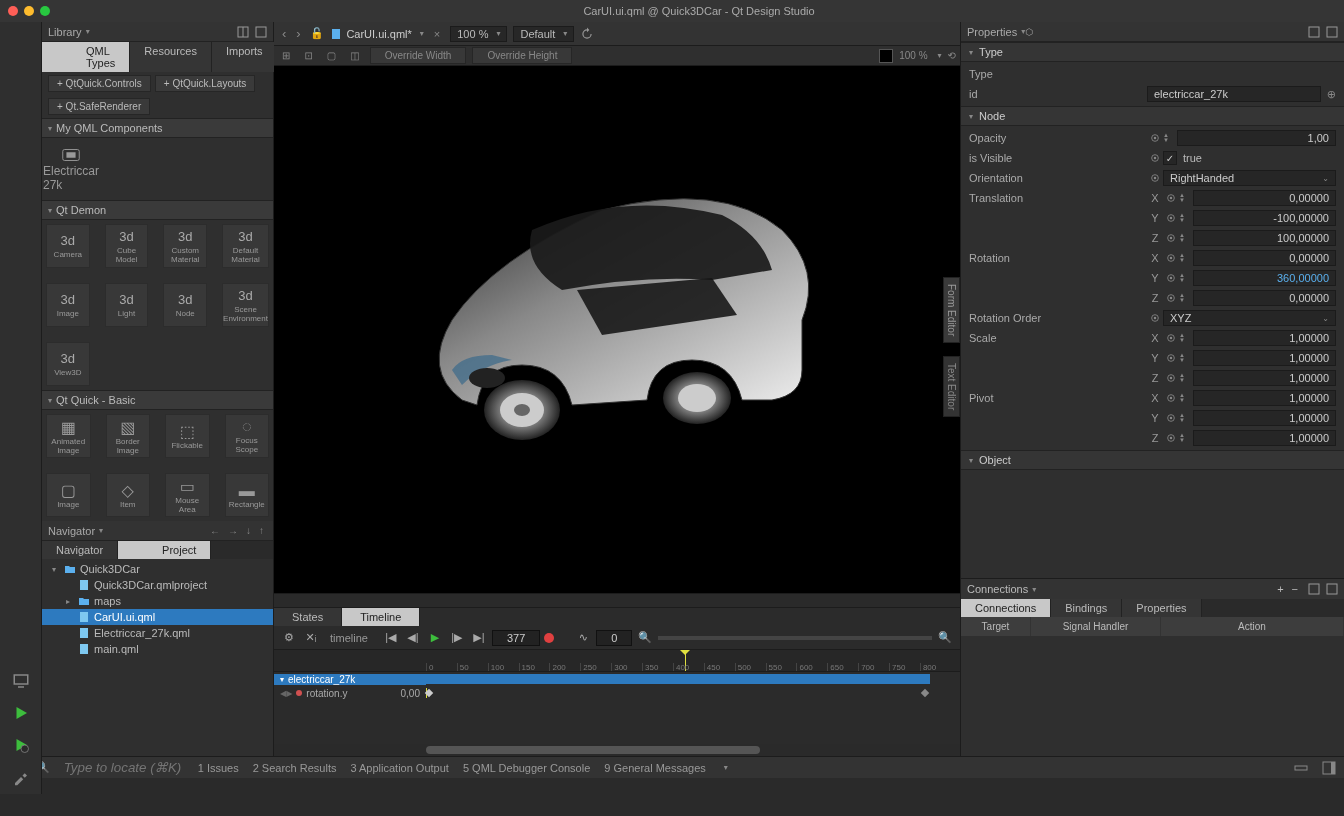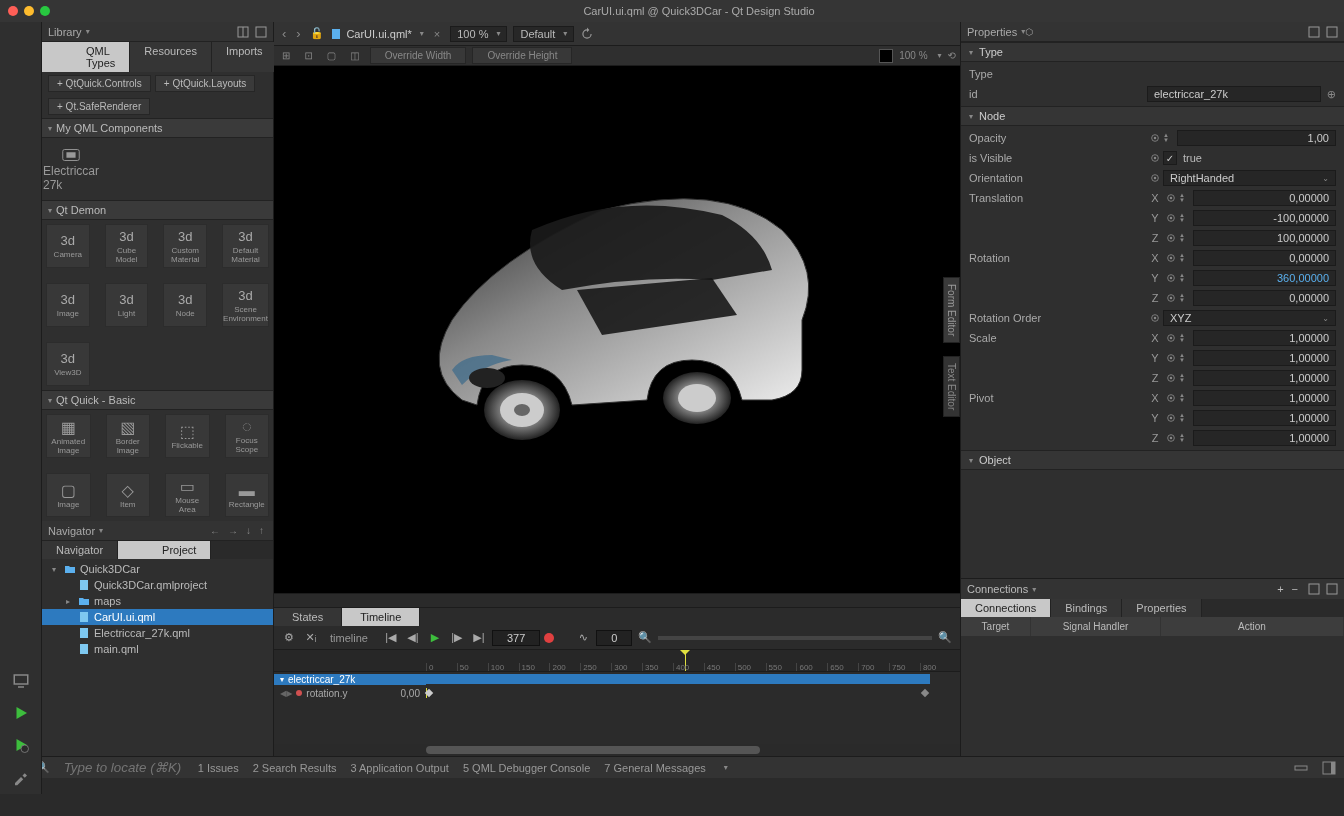--- a/index.html
+++ b/index.html
@@ -792,21 +792,21 @@
   <svg width="14" height="14" viewBox="0 0 14 14">
       <rect x="1" y="1" width="12" height="12" fill="none" stroke="#888"></rect>
       <rect x="1" y="1" width="4" height="12" fill="#888"></rect>
     </svg>
   <span>🔍</span>
   <input class="locate" style="background: transparent; border: none; color: rgb(136, 136, 136); width: 120px;" placeholder="Type to locate (⌘K)">
   <span>1  Issues</span>
   <span>2  Search Results</span>
   <span>3  Application Output</span>
   <span>5  QML Debugger Console</span>
-  <span>7  General Messages</span>
+  <span>9  General Messages</span>
   <span class="dropdown-ind">▾</span>
   <span style="flex:1"></span>
   <svg width="14" height="14" viewBox="0 0 14 14">
       <rect x="1" y="5" width="12" height="4" fill="none" stroke="#888"></rect>
     </svg>
   <svg width="14" height="14" viewBox="0 0 14 14">
       <rect x="1" y="1" width="12" height="12" fill="none" stroke="#888"></rect>
       <rect x="9" y="1" width="4" height="12" fill="#888"></rect>
     </svg>
 </div>

